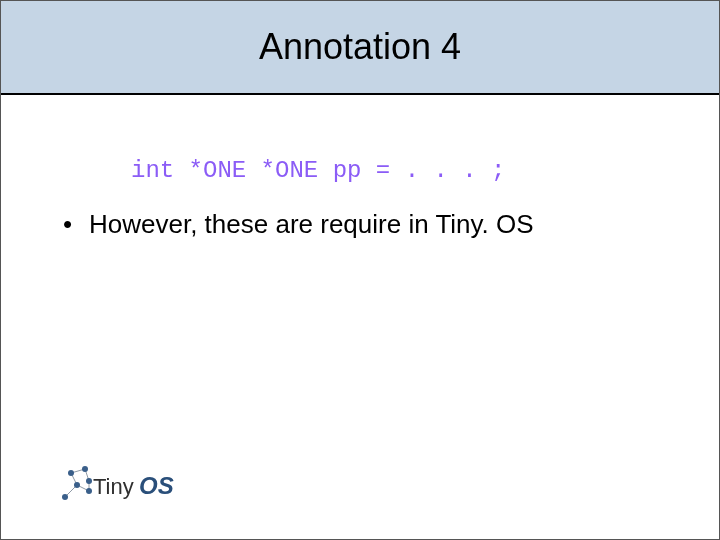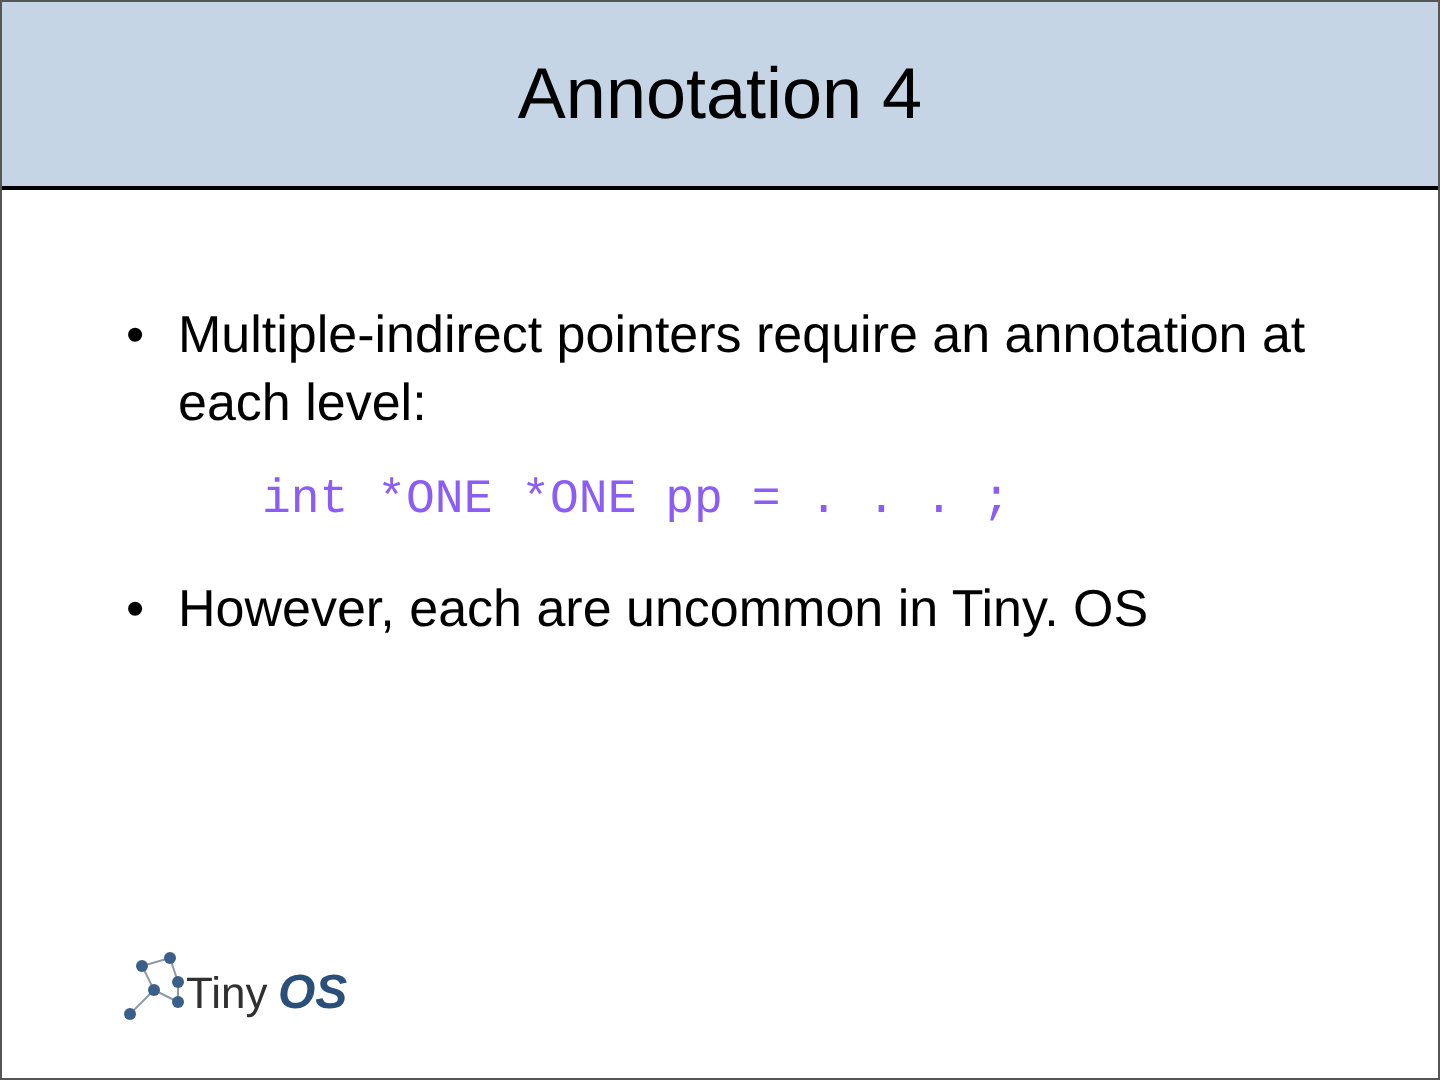--- a/index.html
+++ b/index.html
@@ -67,46 +67,43 @@
   .code-line {
     font-family: "Courier New", Courier, monospace;
     font-size: 24px;
     margin: 6px 0 24px 70px;
     white-space: pre;
     color: #8b5cf6;
   }
   .logo {
     position: absolute;
     left: 58px;
-    bottom: 24px;
+    bottom: 34px;
     width: 128px;
     height: 44px;
   }
   .logo svg {
     width: 100%;
     height: 100%;
     display: block;
   }
 </style>
 </head>
 <body>
 
 <div class="slide">
 
   <div class="title-band">
     <div class="title-text">Annotation 4</div>
   </div>
 
   <div class="body">
-    <ul class="bullets">
-      <li>Multiple-indirect pointers require an annotation at each level:</li>
-    </ul>
     <div class="code-line">int *ONE *ONE pp = . . . ;</div>
     <ul class="bullets">
-      <li>However, each are uncommon in Tiny. OS</li>
+      <li>However, these are require in Tiny. OS</li>
     </ul>
   </div>
 
   <div class="logo">
     <svg viewBox="0 0 128 44" xmlns="http://www.w3.org/2000/svg">
 
       <g stroke="#8f9aa6" stroke-width="1" fill="none">
         <line x1="6" y1="36" x2="18" y2="24"></line>
         <line x1="18" y1="24" x2="30" y2="30"></line>
         <line x1="18" y1="24" x2="12" y2="12"></line>

